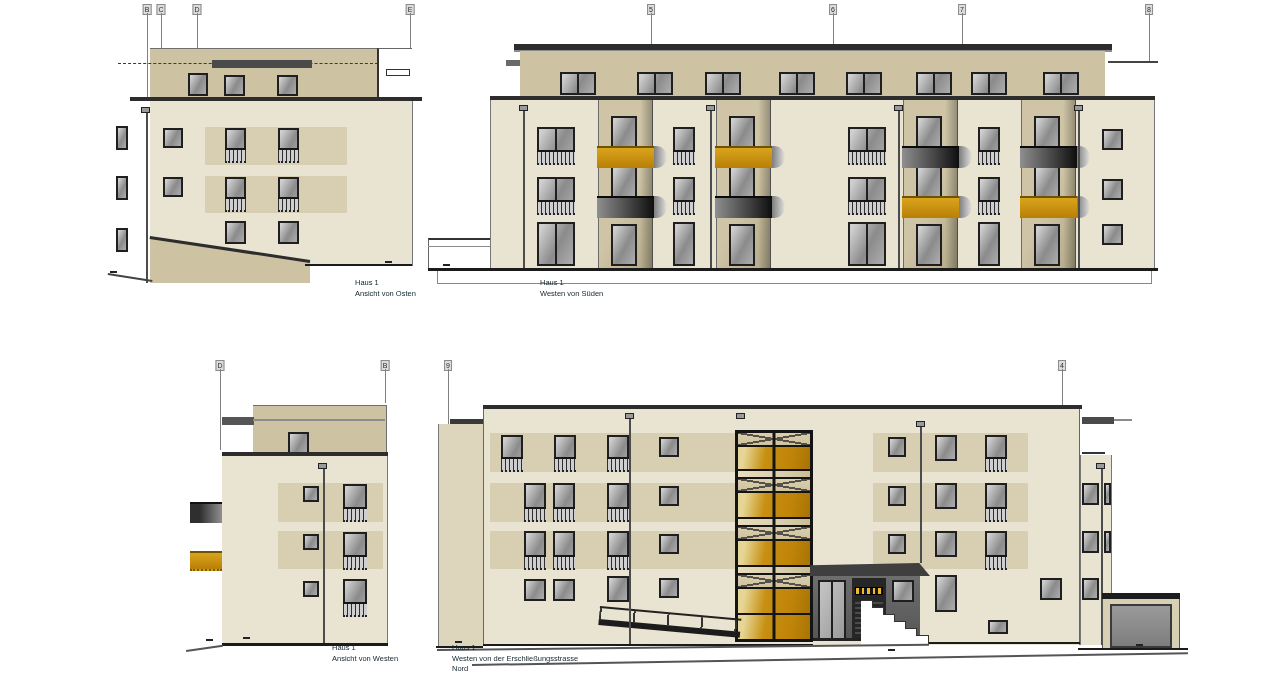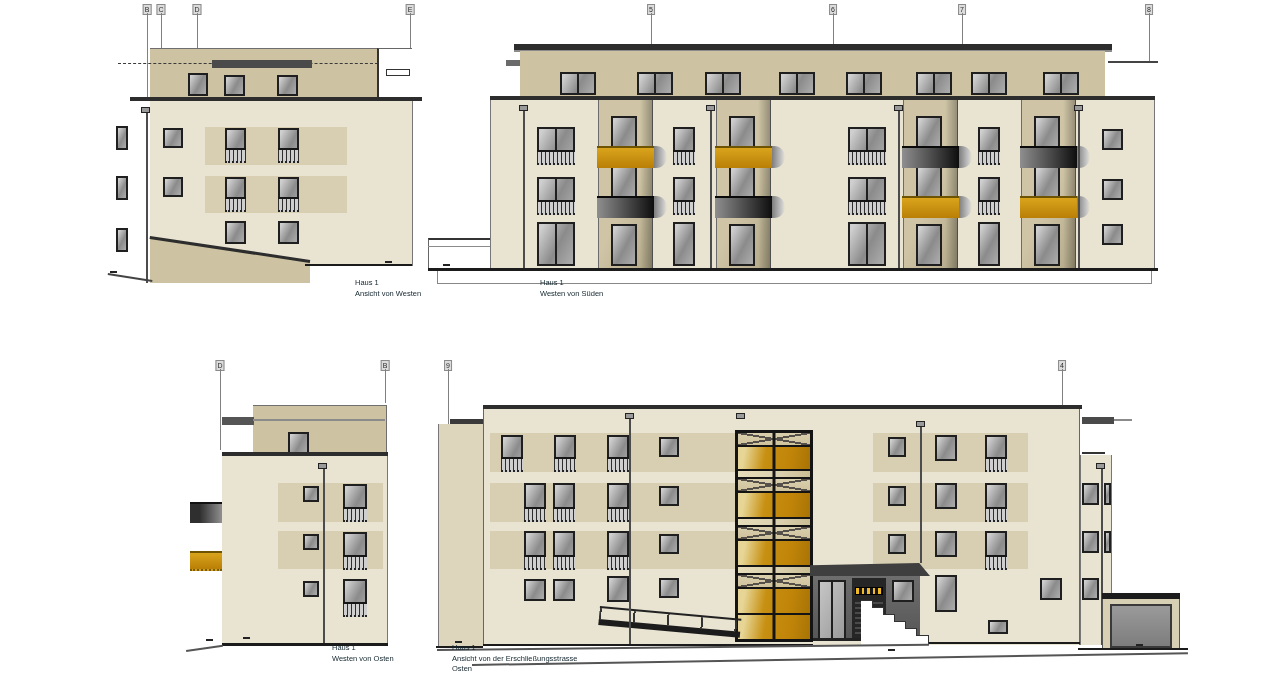--- a/index.html
+++ b/index.html
@@ -102,21 +102,21 @@
 
     <div class="a" style="left:150px;top:238px;width:160px;height:45px;background:#cdc3a3;clip-path:polygon(0 0,100% 53%,100% 100%,0 100%)"></div>
     <div class="a rot" style="left:150px;top:236px;width:162px;height:3px;background:#2d2d2d;transform:rotate(8.5deg)"></div>
     <div class="gl" style="left:305px;top:264px;width:107px;height:2px"></div>
     <div class="a rot" style="left:108px;top:273px;width:45px;height:1.5px;background:#444;transform:rotate(9deg)"></div>
     <div class="lvl" style="left:385px;top:261px"></div>
     <div class="lvl" style="left:110px;top:271px"></div>
 
     <div class="vl" style="left:355px;top:278px">
       <div>Haus 1</div>
-      <div>Ansicht von Westen</div>
+      <div>Ansicht von Osten</div>
     </div>
   </div>
 
   <div>
     <span class="mk" style="left:651px;top:4px">5</span>
     <span class="mk" style="left:833px;top:4px">6</span>
     <span class="mk" style="left:962px;top:4px">7</span>
     <span class="mk" style="left:1149px;top:4px">8</span>
     <div class="ml" style="left:651px;top:13px;height:31px"></div>
     <div class="ml" style="left:833px;top:13px;height:31px"></div>
@@ -273,21 +273,21 @@
     <div class="lamp" style="left:318px;top:463px"></div>
     <div class="pipe" style="left:323px;top:469px;height:176px"></div>
 
     <div class="gl" style="left:222px;top:643px;width:166px;height:2.5px"></div>
     <div class="a rot" style="left:186px;top:650px;width:37px;height:1.5px;background:#555;transform:rotate(-8deg)"></div>
     <div class="lvl" style="left:206px;top:639px"></div>
     <div class="lvl" style="left:243px;top:637px"></div>
 
     <div class="vl" style="left:332px;top:643px">
       <div>Haus 1</div>
-      <div>Westen von Osten</div>
+      <div>Ansicht von Westen</div>
     </div>
   </div>
 
   <div>
     <span class="mk" style="left:448px;top:360px">9</span>
     <span class="mk" style="left:1062px;top:360px">4</span>
     <div class="ml" style="left:448px;top:369px;height:279px"></div>
     <div class="ml" style="left:1062px;top:369px;height:51px"></div>
 
     <div class="a" style="left:438px;top:424px;width:45px;height:224px;background:#ddd5bc;border-left:1px solid #777;box-sizing:border-box"></div>
@@ -422,18 +422,18 @@
     <div class="gl" style="left:483px;top:644px;width:330px;height:2px"></div>
     <div class="gl" style="left:929px;top:642px;width:151px;height:2px"></div>
     <div class="gl" style="left:1078px;top:648px;width:110px;height:2px"></div>
     <div class="a rot" style="left:437px;top:649px;width:492px;height:1.5px;background:#555;transform:rotate(-0.6deg)"></div>
     <div class="a rot" style="left:472px;top:664px;width:716px;height:1.5px;background:#555;transform:rotate(-0.95deg)"></div>
     <div class="lvl" style="left:455px;top:641px"></div>
     <div class="lvl" style="left:888px;top:649px"></div>
 
     <div class="vl" style="left:452px;top:643px">
       <div>Haus 1</div>
-      <div>Ansicht von der Erschließungsstrasse</div>
-      <div>Osten</div>
+      <div>Westen von der Erschließungsstrasse</div>
+      <div>Nord</div>
     </div>
   </div>
 
 </div>
 
 </body></html>

